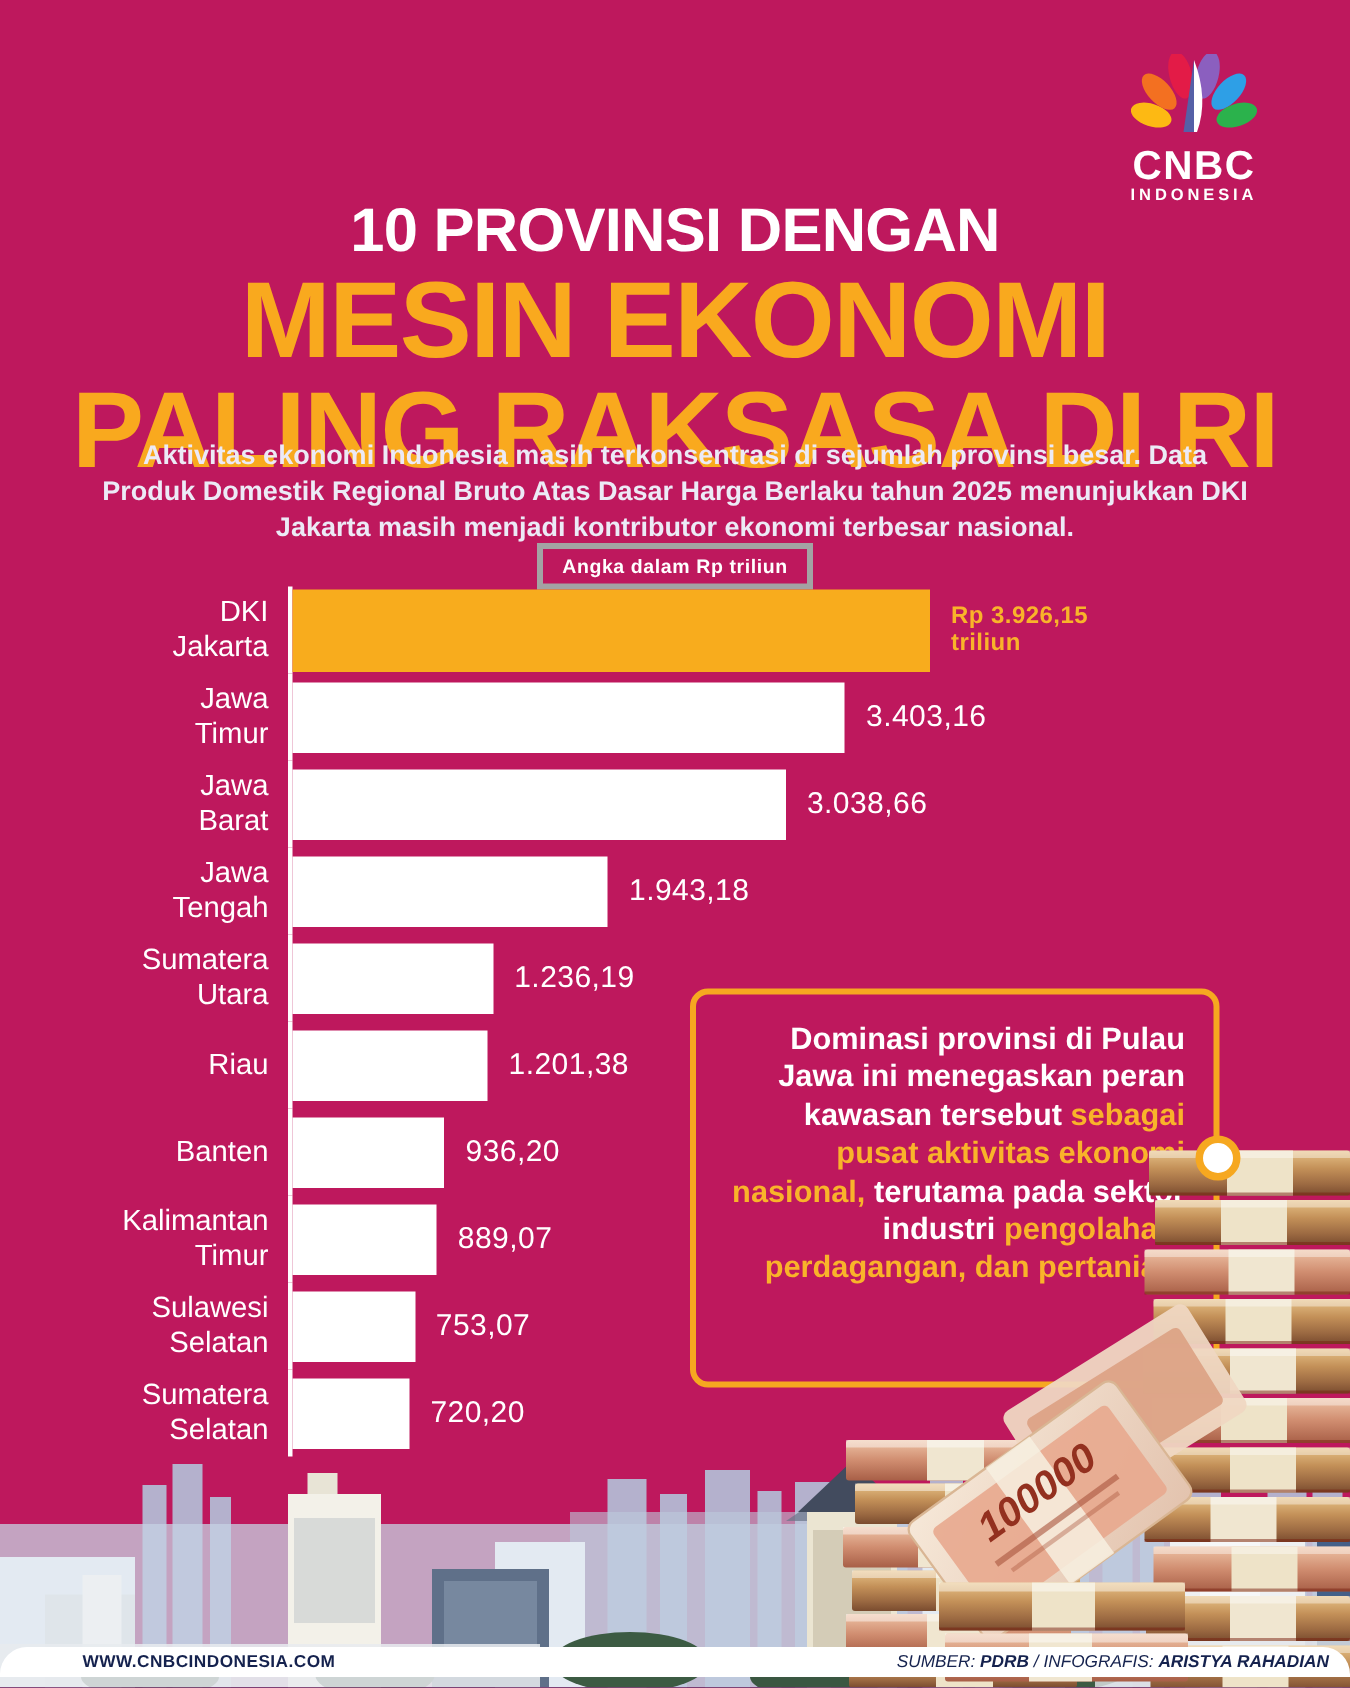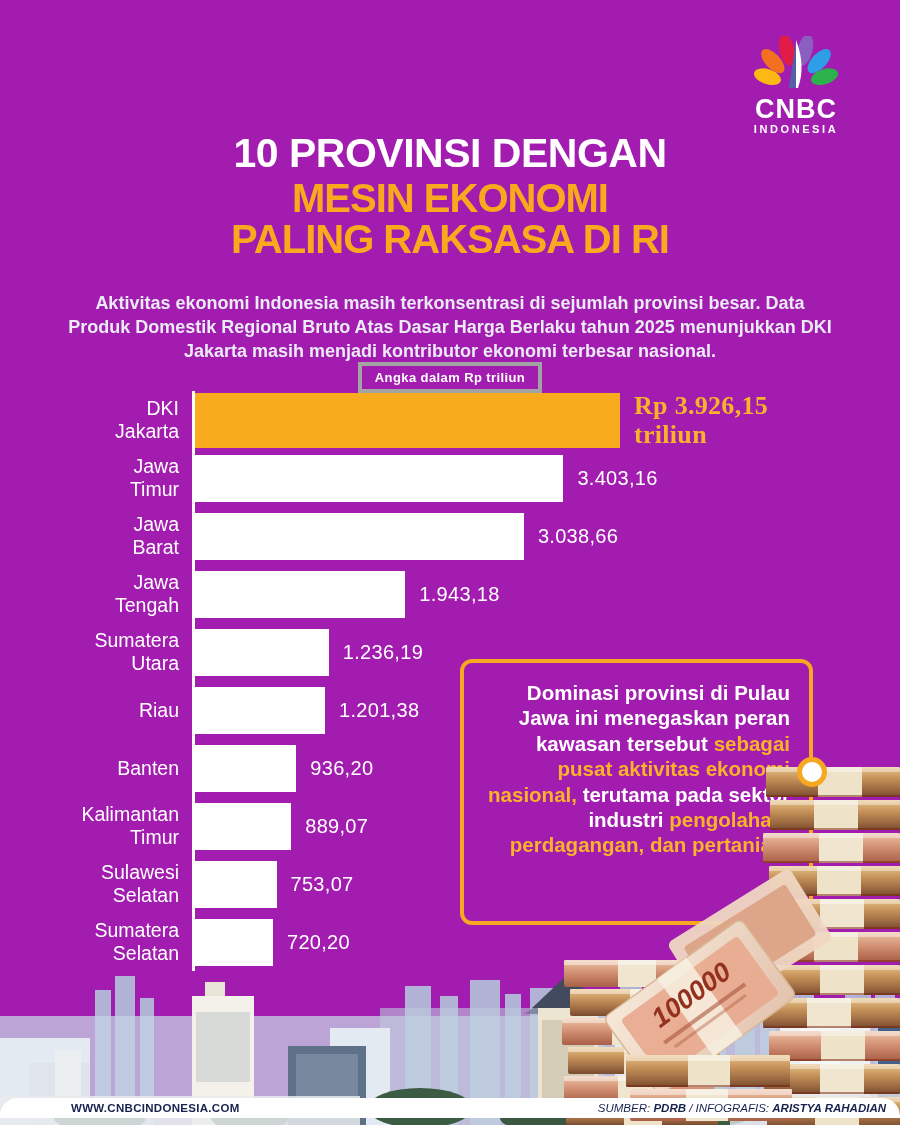--- a/index.html
+++ b/index.html
@@ -1,61 +1,61 @@
 <!DOCTYPE html>
 <html><head>
 <meta charset="utf-8">
 <style>
   * { margin:0; padding:0; box-sizing:border-box; }
   html,body { background:#3c4470; }
   .poster{
     position:relative; width:900px; height:1125px; margin:0 auto;
-    background:#a21caf; overflow:hidden;
+    background:#be185d; overflow:hidden;
     font-family:"Liberation Sans", sans-serif;
   }
   
   .logo{ position:absolute; top:36px; right:44px; width:120px; text-align:center; z-index:2;}
   .logo .wordmark{ color:#fff; font-weight:bold; font-size:27px; letter-spacing:1px; line-height:1; margin-top:2px;}
   .logo .region{ color:#fff; font-weight:bold; font-size:11px; letter-spacing:2.6px; line-height:1.2;}
   
   .title1{ position:absolute; top:130px; left:0; width:100%; text-align:center;
     color:#ffffff; font-size:41px; font-weight:bold; letter-spacing:-0.5px; z-index:2;}
   .title23{ position:absolute; top:178px; left:0; width:100%; text-align:center;
-    color:#f9a91e; font-size:40px; font-weight:900; line-height:1.02; letter-spacing:-1px; z-index:2;}
+    color:#f9a91e; font-size:72px; font-weight:900; line-height:1.02; letter-spacing:-1px; z-index:2;}
   .subtitle{ position:absolute; top:292px; left:65px; width:770px; text-align:center;
     color:#eceaf6; font-size:18px; line-height:1.32; z-index:2;font-weight:bold;}
   .unit-badge-wrap{ position:absolute; top:362px; left:0; width:100%; text-align:center; z-index:2;}
   .unit-badge{ display:inline-block; border:4px solid #a3a3a3; color:#ffffff;
     font-size:13px; font-weight:bold; letter-spacing:.4px; padding:4px 13px;}
   
   .chart{ position:absolute; top:391px; left:0; width:900px; z-index:2;}
   .bar-row{ display:flex; align-items:center; height:58px;}
   .bar-label{ width:192px; text-align:right; padding-right:13px; color:#fff;
     font-size:19.5px; line-height:1.18; white-space:pre-line;}
   .bar-track{ flex:1; height:100%; display:flex; align-items:center; border-left:3px solid #ffffff;}
   .bar{ height:47px; background:#ffffff; flex-shrink:0;}
   .bar-row.highlight .bar{ background:#f8ac1d; height:55px;}
   .bar-value{ margin-left:14px; color:#ffffff; font-size:20px; letter-spacing:.3px; white-space:pre-line;}
-  .bar-row.highlight .bar-value{ color:#f9b32a; font-size:26px; font-weight:800; line-height:1.12;font-family:Liberation Serif, serif;}
+  .bar-row.highlight .bar-value{ color:#f9b32a; font-size:16px; font-weight:800; line-height:1.12;}
   
   .callout{ position:absolute; left:460px; top:659px; width:353px; height:266px;
     border:4px solid #f6a820; border-radius:12px; z-index:3;
     padding:17px 19px 10px 12px; text-align:right;
     color:#ffffff; font-weight:bold; font-size:20.5px; line-height:1.24;}
   .callout .seg-yellow{ color:#f9b32a; }
   .callout-dot{ position:absolute; left:797px; top:757px; width:30px; height:30px;
     border-radius:50%; background:#ffffff; border:5px solid #f6a820; z-index:6;}
   
   .cityscape{ position:absolute; left:0; top:968px; width:900px; height:157px; z-index:4;}
   .money{ position:absolute; right:0; bottom:0; width:340px; height:370px; z-index:5;}
   
   .footer-bar{ position:absolute; left:0; top:1098px; width:900px; height:20px;
     background:#ffffff; border-radius:18px 18px 0 0; z-index:7;
     display:flex; justify-content:space-between; align-items:center; padding:0 14px 0 55px;}
-  .footer-left{ color:#15224e; font-size:11.5px; font-weight:bold; letter-spacing:.3px;margin-left:16px;}
+  .footer-left{ color:#15224e; font-size:11.5px; font-weight:bold; letter-spacing:.3px;}
   .footer-right{ color:#15224e; font-size:11.5px; font-style:italic;}
   .footer-right b{ font-weight:bold; }
 </style>
 </head>
 <body>
 
 <div class="poster">
 
   <div class="logo">
     <svg width="84" height="54" viewBox="0 0 84 54">

